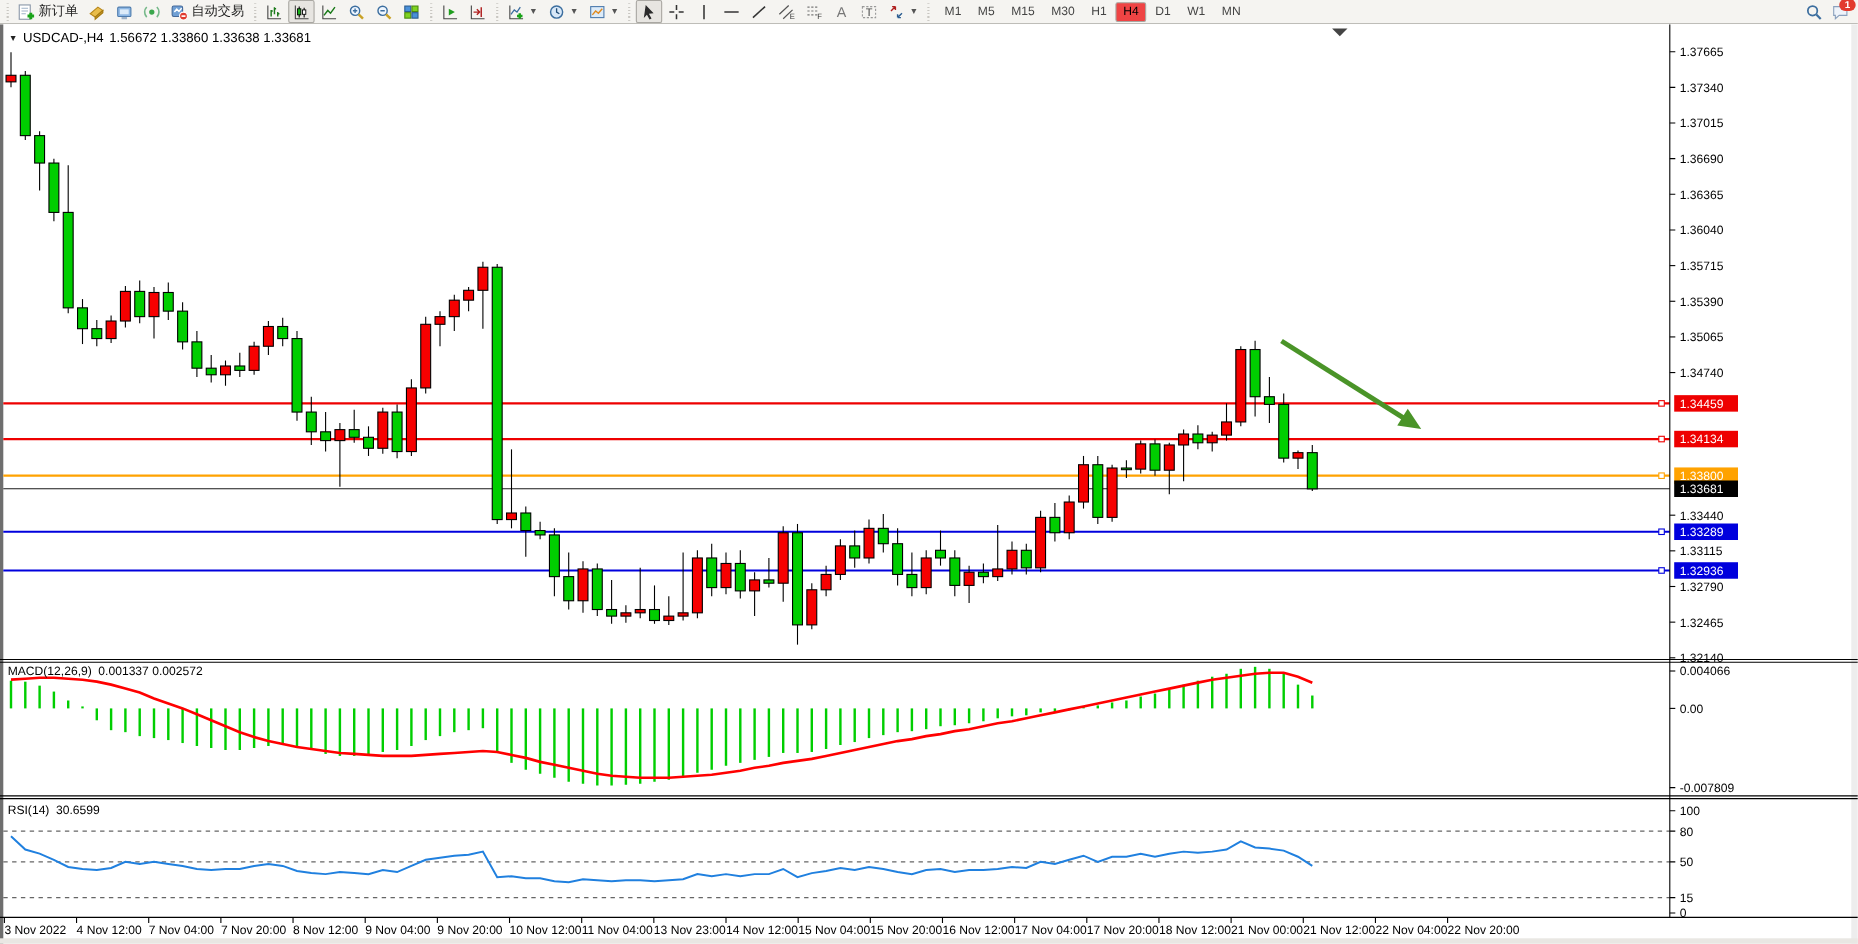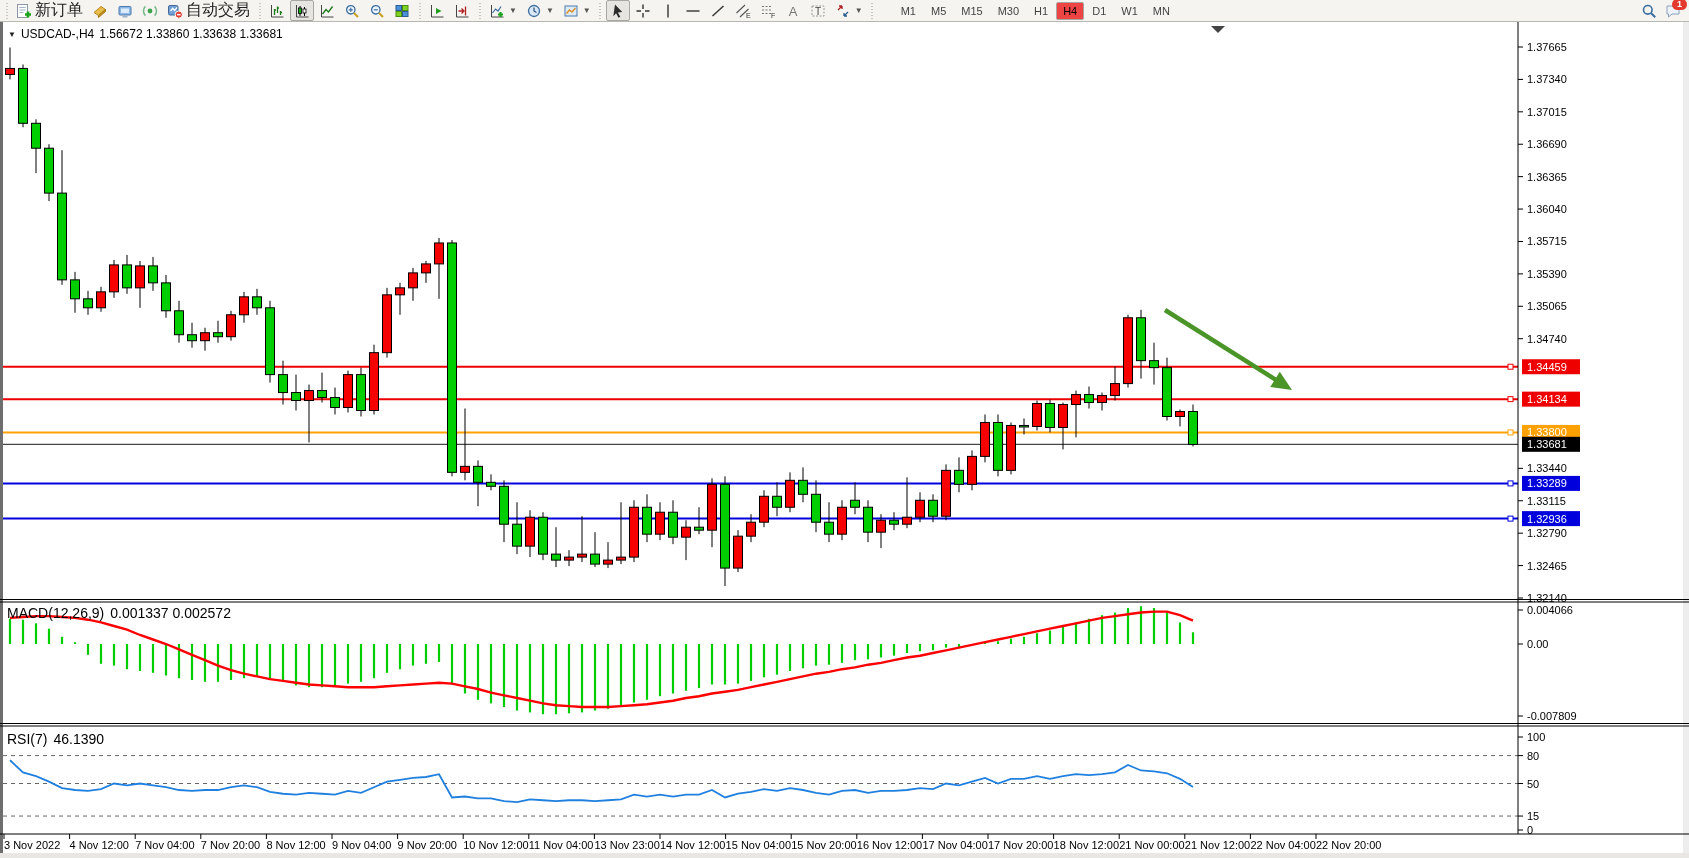--- a/index.html
+++ b/index.html
@@ -5,33 +5,33 @@
   html,body{margin:0;padding:0;background:#fff;width:1689px;height:858px;overflow:hidden;
     font-family:"Liberation Sans","DejaVu Sans",sans-serif;-webkit-font-smoothing:antialiased;}
   #app{width:1689px;height:858px;position:relative;}
   
   #toolbar{height:21px;background:#f5f4f1;border-bottom:1px solid #b9b7b2;display:flex;align-items:center;
     padding:0 2px;gap:1px;font-size:12px;color:#333;}
   .grip{width:5px;height:16px;margin:0 2px;background:repeating-linear-gradient(#c9c7c2 0 1px,transparent 1px 3px);
     background-size:2px 100%;background-repeat:no-repeat;background-position:center;}
   .tb-btn{height:19px;display:flex;align-items:center;gap:3px;padding:0 3px;border:1px solid transparent;border-radius:2px;cursor:default;}
   .tb-btn.pressed{background:#e7e5e1;border-color:#a9a7a2;}
-  .tb-label{font-size:16px;color:#222;white-space:nowrap;}
+  .tb-label{font-size:12px;color:#222;white-space:nowrap;}
   .icon16{width:16px;height:16px;display:block;}
   .drop{font-size:8px;color:#555;margin-left:1px;}
-  #tf-group{display:flex;align-items:center;gap:1px;margin-left:16px;}
+  #tf-group{display:flex;align-items:center;gap:1px;margin-left:2px;}
   .tf-btn{font-size:11px;color:#444;padding:2px 6px;border:1px solid transparent;border-radius:2px;}
   .tf-btn.active{background:#ef4444;border-color:#a8a6a1;color:#000;}
   #tb-right{margin-left:auto;display:flex;align-items:center;gap:8px;padding-right:6px;}
   .badge{position:absolute;top:-4px;right:-6px;background:#e23b2e;color:#fff;border-radius:8px;
     font-size:9px;line-height:11px;min-width:11px;text-align:center;padding:0 2px;font-weight:bold;}
   
   #chart-area{position:relative;width:1689px;height:837px;background:#fff;}
   #chart-svg{position:absolute;left:0;top:0;}
-  .overlay-label{position:absolute;font-size:14px;color:#000;white-space:nowrap;}
+  .overlay-label{position:absolute;font-size:11px;color:#000;white-space:nowrap;}
   #chart-title{left:8px;top:5px;display:flex;align-items:center;gap:5px;font-size:12px;}
   #chart-title .tri{font-size:8px;color:#222;}
   #macd-label{left:7px;top:583px;}
   #rsi-label{left:7px;top:709px;}
   .val-gap{margin-left:6px;}
 </style>
 </head>
 <body>
 
 <div id="app">
@@ -682,16 +682,16 @@
       <span class="tri">▼</span>
       <span>USDCAD-,H4</span>
       <span>1.56672 1.33860 1.33638 1.33681</span>
     </div>
 
     <div class="overlay-label" id="macd-label">
       <span>MACD(12,26,9)</span><span class="val-gap">0.001337 0.002572</span>
     </div>
 
     <div class="overlay-label" id="rsi-label">
-      <span>RSI(7)</span><span class="val-gap">46.1390</span>
+      <span>RSI(14)</span><span class="val-gap">30.6599</span>
     </div>
   </div>
 </div>
 
 </body></html>

